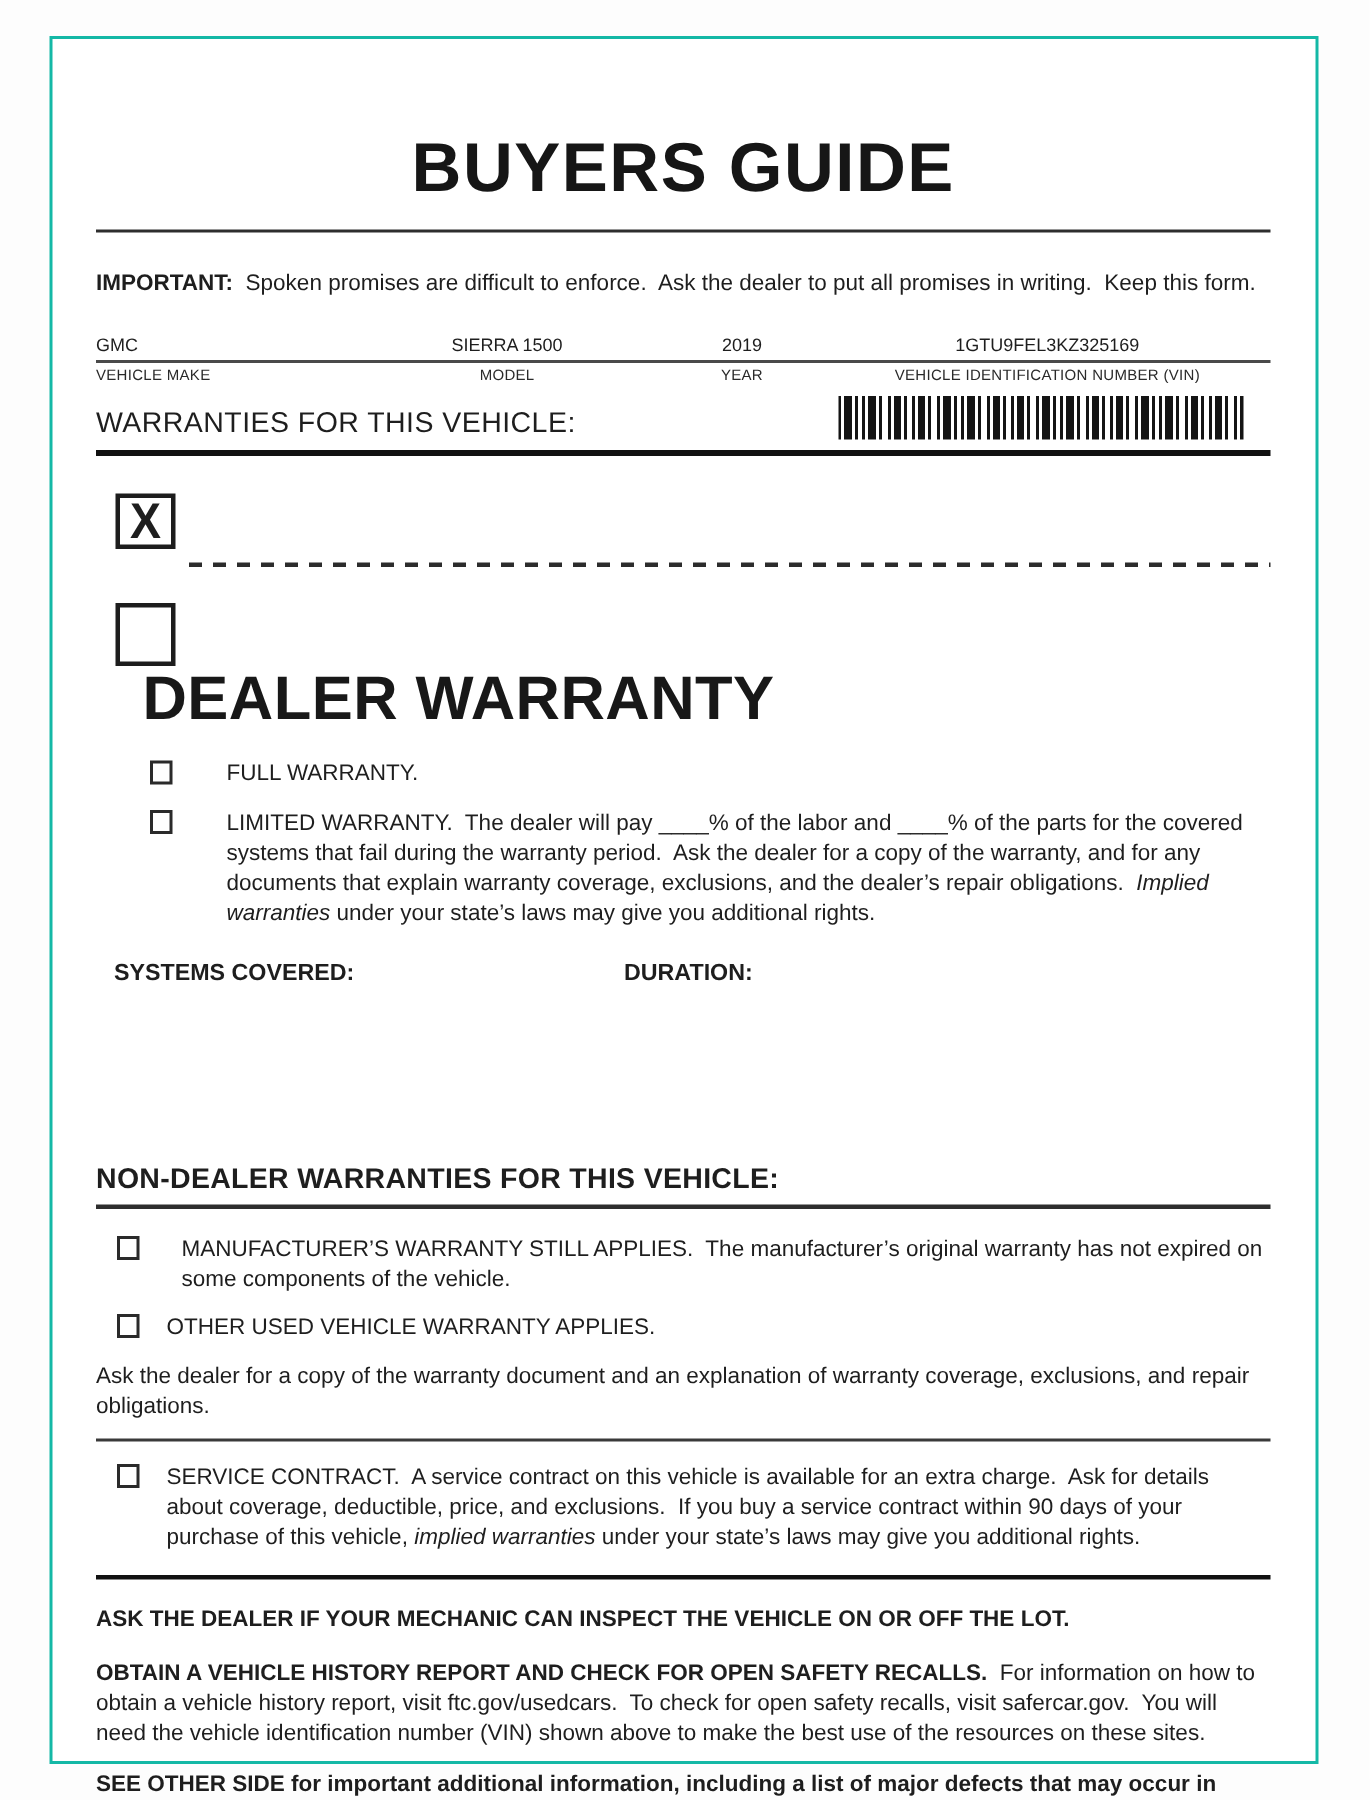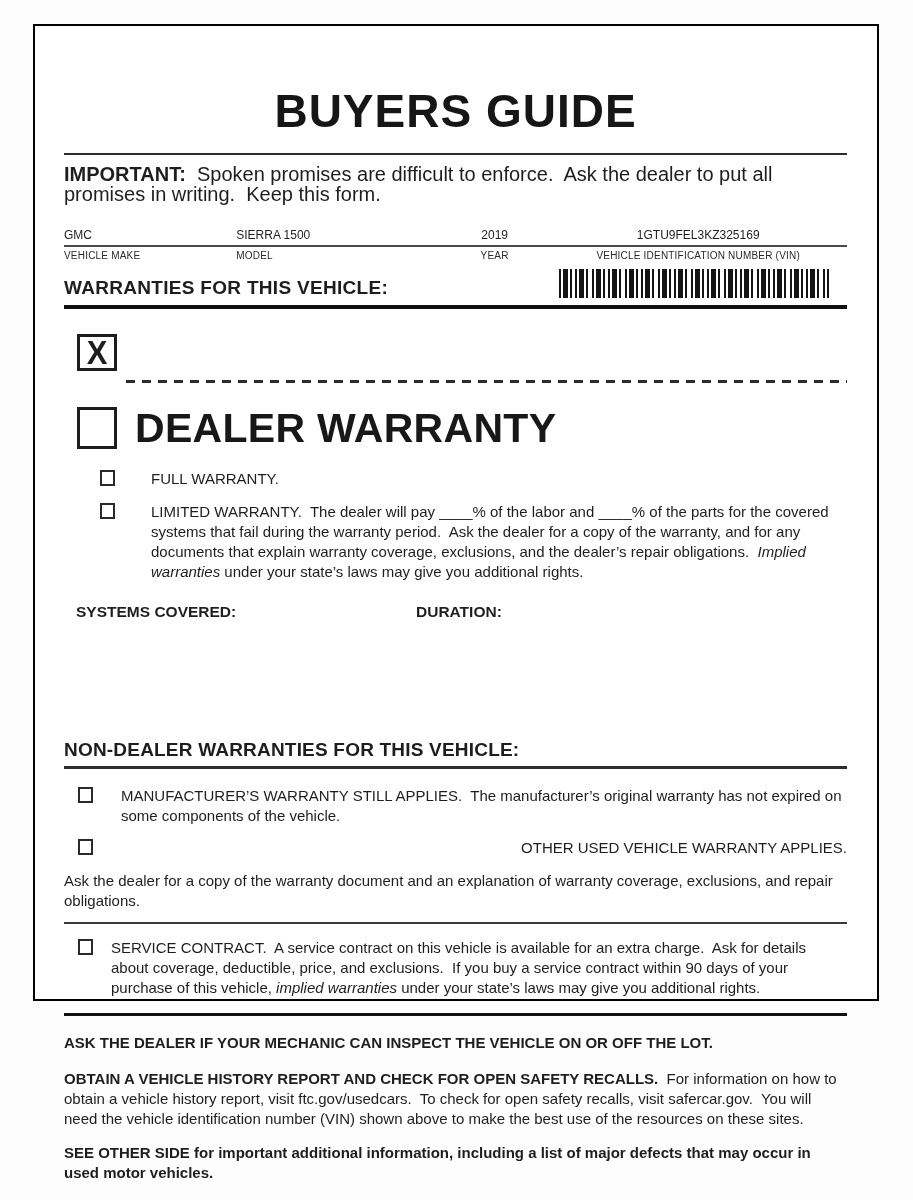--- a/index.html
+++ b/index.html
@@ -3,47 +3,47 @@
 <meta charset="utf-8">
 <style>
   * { margin:0; padding:0; box-sizing:border-box; }
   html,body { background:#fdfdfd; }
   body {
     width:913px; height:1200px; position:relative;
     font-family:"Liberation Sans", sans-serif;
     color:#1e1e1e;
   }
   .page {
-    position:absolute; left:33px; top:24px; width:846px; height:977px;
-    border:2px solid #000000; background:#fff;
+    position:absolute; left:33px; top:24px; width:846px; height:1152px;
+    border:2px solid #14b8a6; background:#fff;
     padding:30px 30px 0 29px;
   }
   .rich { white-space:pre-wrap; }
   .title {
     margin-top:28px; text-align:center;
     font-size:46px; font-weight:bold; letter-spacing:1px; color:#161616;
   }
   .rule { background:#2e2e2e; width:100%; }
   .rule.thin  { height:2px; }
   .rule.mid   { height:3px; }
   .rule.thick { height:4px; background:#111; }
-  .important { margin-top:9px; font-size:20px; line-height:20px; }
+  .important { margin-top:24px; font-size:15px; line-height:20px; }
   
   .veh-row { display:flex; margin-top:24px; }
   .veh-row .c1 { width:22%; text-align:left; }
-  .veh-row .c2 { width:26%; text-align:left; }
+  .veh-row .c2 { width:26%; text-align:center; }
   .veh-row .c3 { width:14%; text-align:center; }
   .veh-row .c4 { width:38%; text-align:center; }
   .veh-val { font-size:12px; }
   .veh-underline { margin-top:3px; height:2px; background:#4a4a4a; }
   .veh-labels { margin-top:3px; }
   .veh-label { font-size:10px; color:#2a2a2a; letter-spacing:0.2px; }
   
   .warr-row { display:flex; justify-content:space-between; align-items:flex-end; margin-top:8px; }
-  .warr-heading { font-size:19px; font-weight:bold; letter-spacing:0.3px; }
+  .warr-heading { font-size:19px; font-weight:normal; letter-spacing:0.3px; }
   .barcode {
     width:270px; height:29px; margin-right:18px; margin-bottom:1px;
     background:repeating-linear-gradient(90deg,
       #141414 0 2px, #fff 2px 4px, #141414 4px 9px, #fff 9px 11px,
       #141414 11px 13px, #fff 13px 16px, #141414 16px 18px, #fff 18px 20px,
       #141414 20px 25px, #fff 25px 27px, #141414 27px 29px, #fff 29px 33px);
   }
   .thick-after-warr { margin-top:6px; }
   
   .big-row { display:flex; margin-top:22px; margin-left:13px; }
@@ -52,21 +52,21 @@
     display:flex; align-items:center; justify-content:center; margin-top:3px;
   }
   .big-box .mark { font-size:31px; font-weight:bold; line-height:1; transform:scaleY(1.08); }
   .big-text { margin-left:18px; }
   .big-heading { font-size:41px; font-weight:bold; letter-spacing:0.3px; line-height:1.05; white-space:nowrap; color:#181818; }
   .as-is-sub { margin-top:4px; font-size:13.5px; color:#2a2a2a; letter-spacing:0.2px; }
   .dash-line {
     margin-top:9px; margin-left:62px; height:3px;
     background:repeating-linear-gradient(90deg, #2c2c2c 0 9px, transparent 9px 16px);
   }
-  .dealer-row { margin-top:24px; }
+  .dealer-row { margin-top:24px;flex-direction:column; }
   .dealer-row .big-box { height:42px; margin-top:0; }
   
   .item { display:flex; align-items:flex-start; }
   .sm-box { flex:0 0 auto; width:15px; height:16px; border:2px solid #2a2a2a; margin-top:1px; background:#fff; }
   .item .txt { margin-left:36px; font-size:15px; line-height:20px; flex:1; }
   .indent1 { margin-left:36px; }
   .indent2 { margin-left:14px; }
   .full-item { margin-top:19px; }
   .limited-item { margin-top:13px;justify-content:center; }
   
@@ -150,21 +150,21 @@
 
   <div class="nd-heading">NON-DEALER WARRANTIES FOR THIS VEHICLE:</div>
   <div class="rule mid nd-rule"></div>
 
   <div class="item indent2 nd-item1">
     <div class="sm-box" role="checkbox" aria-checked="false"></div>
     <div class="txt rich" style="margin-left:28px;"><span>MANUFACTURER’S WARRANTY STILL APPLIES.  The manufacturer’s original warranty has not expired on some components of the vehicle.</span></div>
   </div>
   <div class="item indent2 nd-item">
     <div class="sm-box" role="checkbox" aria-checked="false"></div>
-    <div class="txt rich" style="margin-left:18px;text-align:right;"><span>OTHER USED VEHICLE WARRANTY APPLIES.</span></div>
+    <div class="txt rich" style="margin-left:18px;"><span>OTHER USED VEHICLE WARRANTY APPLIES.</span></div>
   </div>
 
   <div class="note">Ask the dealer for a copy of the warranty document and an explanation of warranty coverage, exclusions, and repair obligations.</div>
 
   <div class="rule thin thin-sep"></div>
 
   <div class="item indent2 svc-item">
     <div class="sm-box" role="checkbox" aria-checked="false"></div>
     <div class="txt rich" style="margin-left:18px;"><span>SERVICE CONTRACT.  A service contract on this vehicle is available for an extra charge.  Ask for details about coverage, deductible, price, and exclusions.  If you buy a service contract within 90 days of your purchase of this vehicle, </span><span style="font-style: italic;">implied warranties</span><span> under your state’s laws may give you additional rights.</span></div>
   </div>

